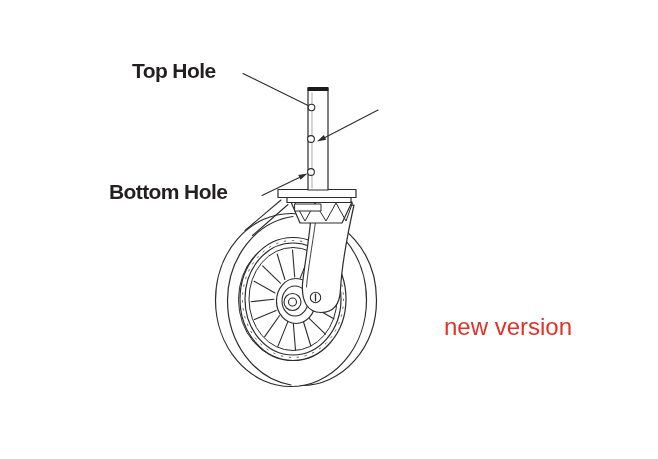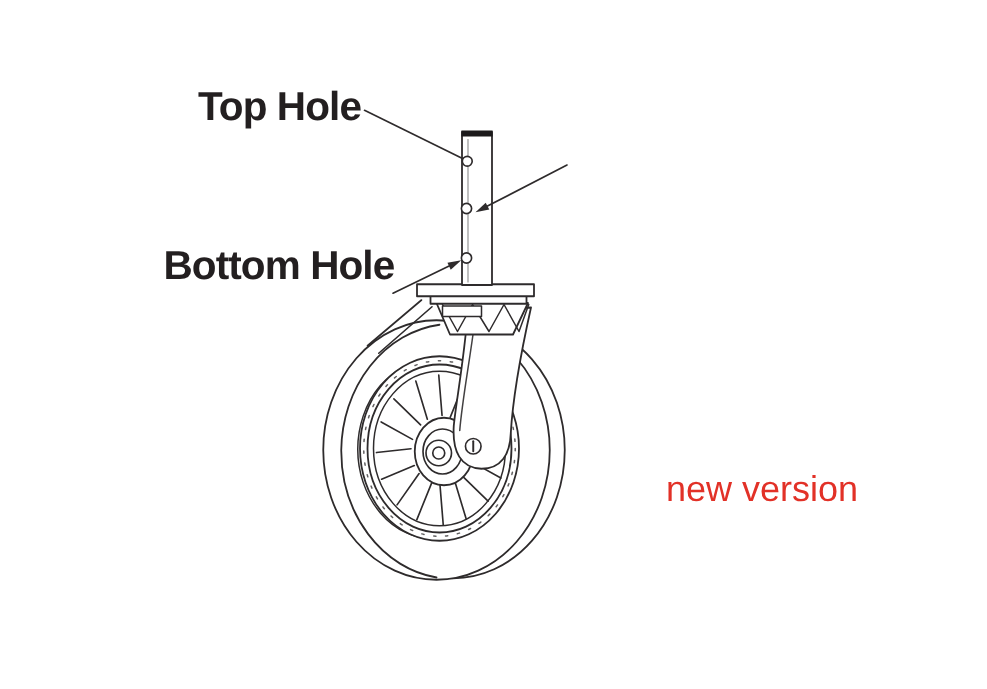--- a/index.html
+++ b/index.html
@@ -2,26 +2,26 @@
 <html><head>
 <meta charset="utf-8">
 <style>
   html,body{margin:0;padding:0;background:#ffffff;}
   .canvas{
     position:relative;width:658px;height:459px;background:#ffffff;overflow:hidden;
     font-family:"Liberation Sans",sans-serif;
   }
   .drawing{position:absolute;left:0;top:0;width:658px;height:459px;}
   .callout{
-    position:absolute;font-weight:700;font-size:27px;line-height:26px;
+    position:absolute;font-weight:700;font-size:21px;line-height:26px;
     letter-spacing:-0.6px;color:#231f20;white-space:nowrap;
   }
   .callout-top{left:132px;top:58px;}
   .callout-middle{left:382px;top:99px;}
-  .callout-bottom{left:109px;top:164px;}
+  .callout-bottom{left:109px;top:179px;}
   .note{
     position:absolute;left:444px;top:313px;font-size:24px;line-height:27px;
     color:#e23127;white-space:nowrap;font-weight:400;text-align:right;
   }
 </style>
 </head>
 <body>
 
 <div class="canvas">
 

